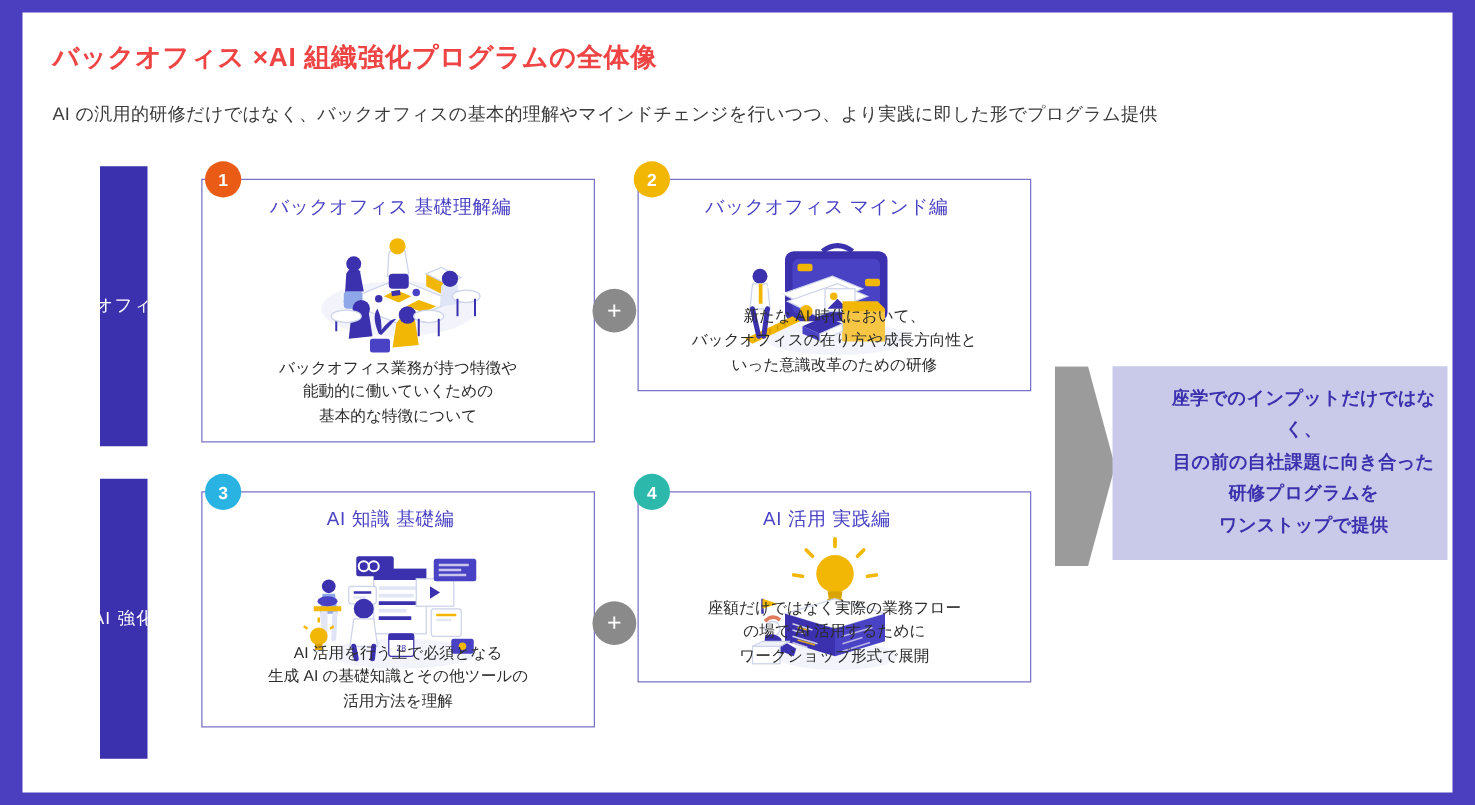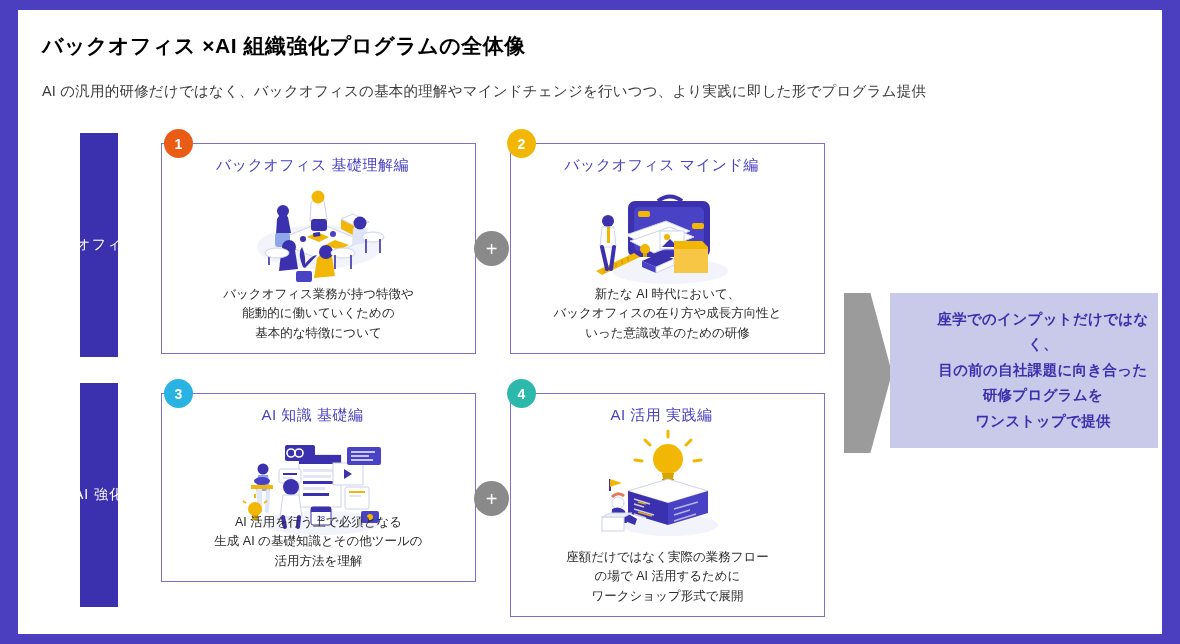--- a/index.html
+++ b/index.html
@@ -11,21 +11,21 @@
   }
   #slide {
     position:absolute; left:18px; top:10px;
     width:1144px; height:624px;
     background:#ffffff;
   }
 
   
   #title {
     position:absolute; left:24px; top:22px;
-    font-size:21px; font-weight:bold; color:#000000;
+    font-size:21px; font-weight:bold; color:#ef4444;
     letter-spacing:.5px; white-space:nowrap;
   }
   #subtitle {
     position:absolute; left:24px; top:72px;
     font-size:14.5px; color:#3b3b3b; white-space:nowrap;
     letter-spacing:.2px;
   }
 
   
   .side-bar {
@@ -41,23 +41,23 @@
   #side-bar-1 { left:62px; top:123px; height:224px; }
   #side-bar-2 { left:62px; top:373px; height:224px; }
 
   
   .card {
     position:absolute;
     border:1px solid #7a72c6;
     background:#ffffff;
   }
   #card-1 { left:143px; top:133px; width:315px; height:211px; }
-  #card-2 { left:492px; top:133px; width:315px; height:211px; }
+  #card-2 { left:492px; top:133px; width:315px; height:170px; }
   #card-3 { left:143px; top:383px; width:315px; height:189px; }
-  #card-4 { left:492px; top:383px; width:315px; height:224px; }
+  #card-4 { left:492px; top:383px; width:315px; height:153px; }
 
   .card-title {
     position:absolute; left:0; right:12px; top:12px;
     text-align:center; font-size:15px; color:#4a42c4;
     font-weight:500; letter-spacing:.5px;
   }
   .card-illus {
     position:absolute; left:0; right:0; top:34px;
     height:112px;
     display:flex; align-items:center; justify-content:center;

